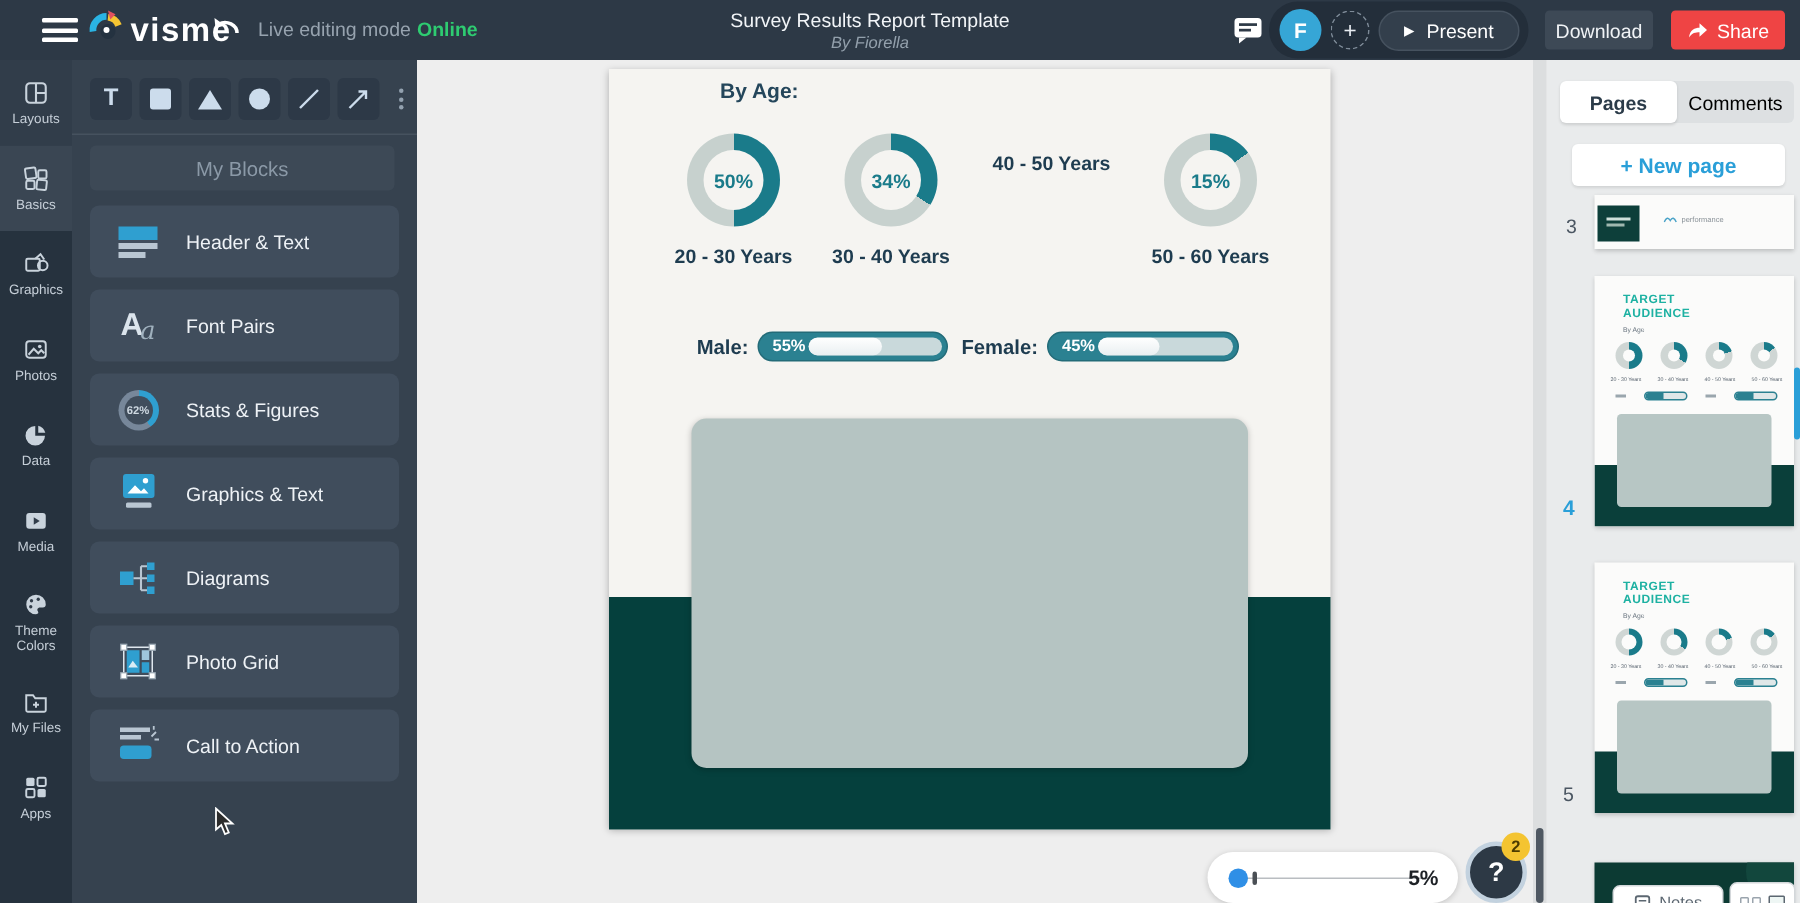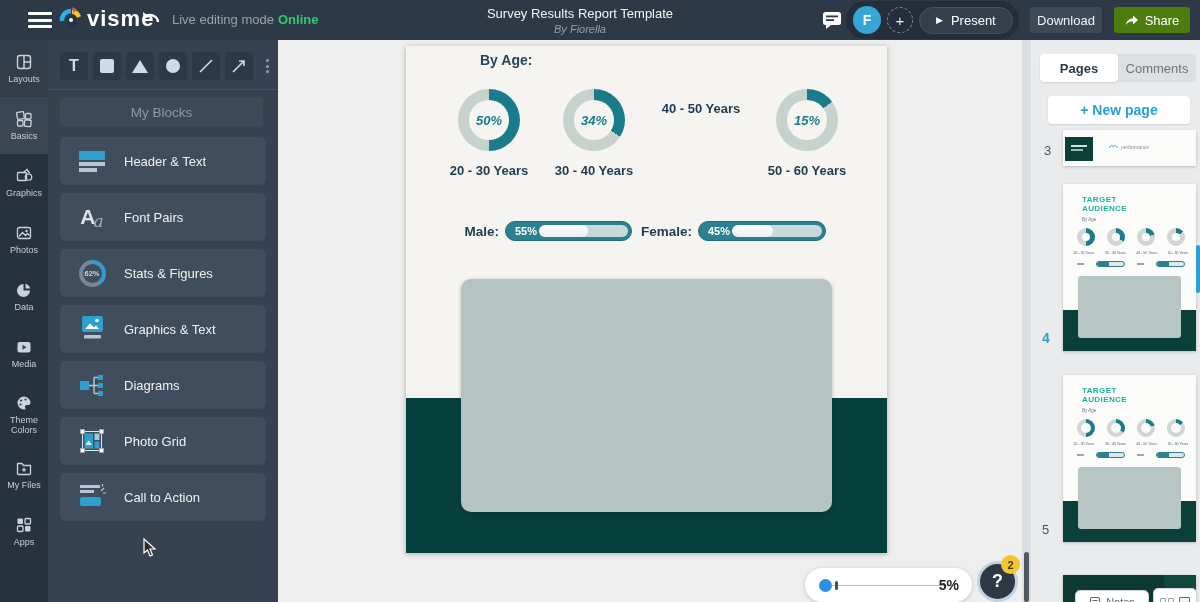--- a/index.html
+++ b/index.html
@@ -19,21 +19,21 @@
   .doc-titles { position:absolute; left:380px; top:6px; width:400px; text-align:center; }
   .doc-title { color:#f2f5f8; font-size:13px; }
   .doc-byline { color:#93a0ac; font-size:11px; font-style:italic; margin-top:2px; }
   .comment-btn { position:absolute; left:822px; top:11px; width:21px; height:19px; }
   .user-pill { position:absolute; left:846px; top:1px; height:38px; border-radius:19px; background:#232e3a; display:flex; align-items:center; padding:0 6px 0 7px; gap:6px; }
   .avatar { width:28px; height:28px; border-radius:50%; background:#36a6d6; color:#fff; font-size:14px; font-weight:bold; display:flex; align-items:center; justify-content:center; }
   .crosshair { width:26px; height:26px; border-radius:50%; border:1.5px dashed #7e8b98; color:#e8edf2; font-size:15px; display:flex; align-items:center; justify-content:center; }
   .present-btn { height:27px; border-radius:14px; background:#333f4c; border:1px solid #46525f; color:#fff; font-size:13px; display:flex; align-items:center; gap:8px; padding:0 16px; }
   .present-play { font-size:9px; color:#fff; }
   .download-btn { position:absolute; left:1030px; top:7px; width:72px; height:26px; background:#3d4956; border-radius:3px; color:#f0f3f6; font-size:13px; display:flex; align-items:center; justify-content:center; }
-  .share-btn { position:absolute; left:1114px; top:7px; width:76px; height:26px; background:#4d7c0f; border-radius:3px; color:#fff; font-size:13px; display:flex; align-items:center; justify-content:center; gap:6px; }
+  .share-btn { position:absolute; left:1114px; top:7px; width:76px; height:26px; background:#ef4444; border-radius:3px; color:#fff; font-size:13px; display:flex; align-items:center; justify-content:center; gap:6px; }
 
   
   .sidebar { position:absolute; left:0; top:40px; width:48px; height:562px; background:#26323e; z-index:40; }
   .side-item { width:48px; display:flex; flex-direction:column; align-items:center; justify-content:center; gap:3px; color:#c6cfd8; font-size:9px; text-align:center; padding:6px 1px; height:57px; cursor:pointer; }
   .side-item.tall { height:64px; }
   .side-item.first { background:#313d4a; }
   .side-item.active { background:#3a4653; }
   .side-item svg { flex:none; }
 
   
@@ -64,21 +64,21 @@
   .fpa { font-family:"DejaVu Serif", serif; font-style:italic; font-size:17px; color:#9fb0bd; margin:8px 0 0 -2px; }
   .ic-ring { width:27px; height:27px; border-radius:50%; background:conic-gradient(#2f9fd0 40%, #77879a 0); position:relative; display:flex; align-items:center; justify-content:center; }
   .ic-ring::after { content:""; position:absolute; inset:4px; border-radius:50%; background:#404d5c; }
   .ic-ring span { position:relative; z-index:1; font-size:7.5px; font-weight:bold; color:#cfd9e2; }
 
   
   .canvas-area { position:absolute; left:278px; top:40px; width:744px; height:562px; background:#eeeeee; }
   .page { position:absolute; left:128px; top:6px; width:481px; height:507px; background:#f5f4f1; box-shadow:0 1px 5px rgba(0,0,0,.28); }
   .page-heading { position:absolute; left:74px; top:6px; font-size:14px; font-weight:bold; color:#24465b;text-align:center; }
   .age-group { position:absolute; top:43px; width:110px; display:flex; flex-direction:column; align-items:center; }
-  .donut { width:62px; height:62px; border-radius:50%; position:relative;font-style:italic; }
+  .donut { width:62px; height:62px; border-radius:50%; position:relative; }
   .donut::after { content:""; position:absolute; inset:11px; border-radius:50%; background:#f5f4f1; }
   .donut .pct { position:absolute; inset:0; display:flex; align-items:center; justify-content:center; z-index:1; color:#1a7b8a; font-size:13px; font-weight:bold; }
   .donut.big-label .pct { font-size:21px; transform:translate(9px,7px); }
   .age-label { margin-top:12px; font-size:13px; font-weight:bold; color:#1e3c50; white-space:nowrap; }
   .gender-label { position:absolute; top:178px; font-size:13.5px; font-weight:bold; color:#1e3c50; text-align:right; }
   .gbar { position:absolute; top:175px; height:20px; border-radius:10px; background:#2b8191; border:1px solid #236b78; }
   .gbar .gpct { position:absolute; left:9px; top:3px; z-index:2; color:#fff; font-size:11px; font-weight:bold; }
   .gbar .track { position:absolute; left:33px; right:3px; top:3px; bottom:3px; background:#c9d9db; border-radius:7px; overflow:hidden; }
   .gbar .fill { position:absolute; left:0; top:0; bottom:0; background:linear-gradient(#ffffff,#e9eff1); border-radius:7px; }
   .teal-band { position:absolute; left:0; top:352px; width:481px; height:155px; background:#05403d; }
@@ -98,21 +98,21 @@
 
   
   .v-scroll { position:absolute; left:1022px; top:40px; width:9px; height:562px; background:#dcdedf; z-index:45; }
   .v-thumb { position:absolute; left:2px; top:512px; width:5px; height:50px; border-radius:2.5px; background:#4f5862; }
 
   
   .rpanel { position:absolute; left:1031px; top:40px; width:169px; height:562px; background:#e9ebec; z-index:40; }
   .rtabs { position:absolute; left:9px; top:14px; width:156px; height:28px; background:#dde0e2; border-radius:4px; display:flex; }
   .rtab { flex:1; display:flex; align-items:center; justify-content:center; font-size:13px; }
   .rtab.active { background:#fff; border-radius:4px; color:#2b3b49; font-weight:bold; box-shadow:0 1px 2px rgba(0,0,0,.12); }
-  .rtab.inactive { color:#737373; }
+  .rtab.inactive { color:#000000; }
   .new-page-btn { position:absolute; left:17px; top:56px; width:142px; height:28px; background:#fff; border-radius:4px; color:#2a9fd8; font-size:14px; font-weight:bold; display:flex; align-items:center; justify-content:center; box-shadow:0 1px 2px rgba(0,0,0,.1); }
   .pagenum { position:absolute; font-size:13px; color:#4b5662; }
   .pagenum.sel { color:#2a9fd8; font-weight:bold; font-size:14px; }
   .thumb { position:absolute; left:32px; width:133px; background:#fbfbfa; box-shadow:0 1px 3px rgba(0,0,0,.2); overflow:hidden; }
   .t3 { top:90px; height:36px; }
   .t3-teal { position:absolute; left:2px; top:7px; width:28px; height:24px; background:#0d3f3a; }
   .t3-teal i { position:absolute; left:6px; top:8px; width:16px; height:2px; background:#cfe0da; }
   .t3-teal em { position:absolute; left:6px; top:12px; width:12px; height:2px; background:#9fb8af; }
   .t3-cap { position:absolute; left:58px; top:14px; font-size:5px; color:#8a9298; }
   .t4 { top:144px; height:167px; }

